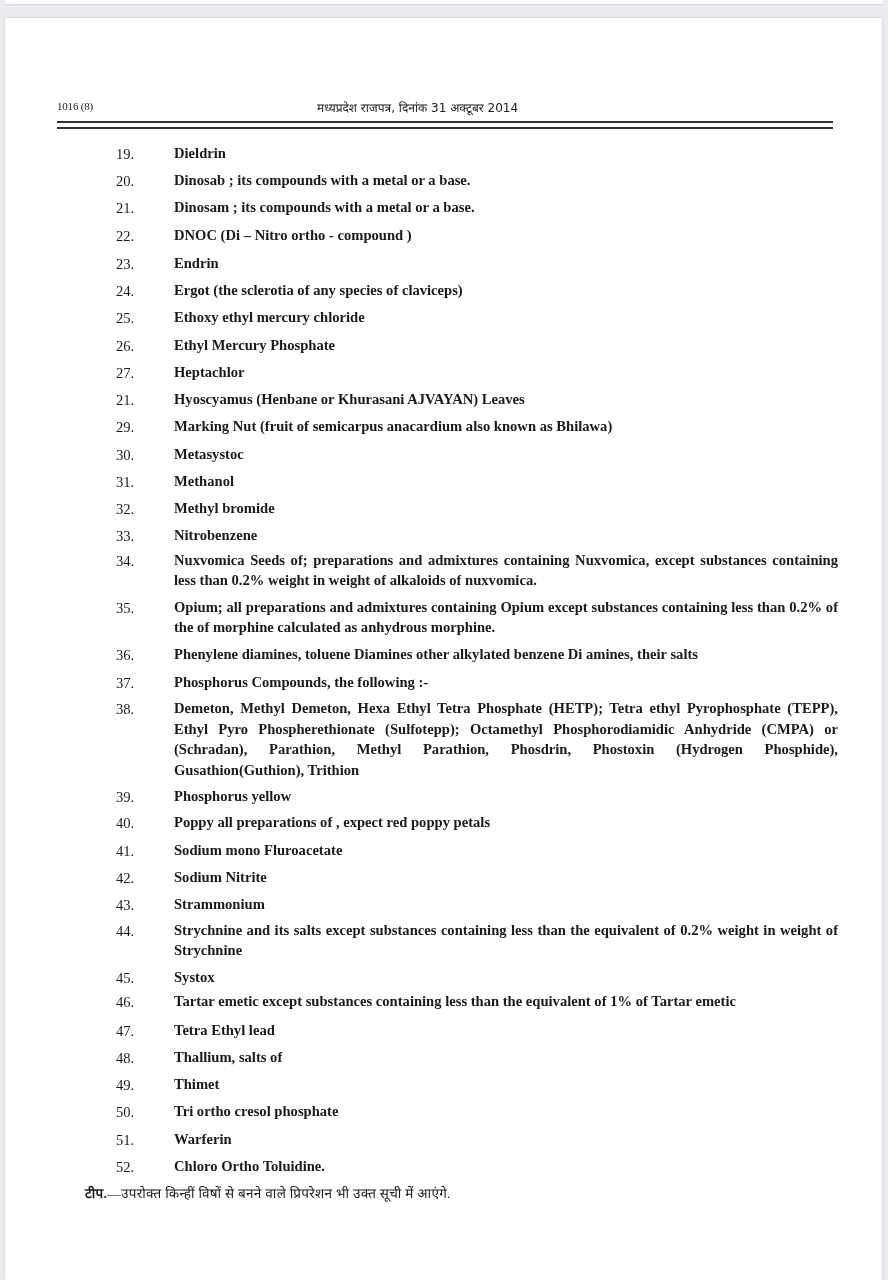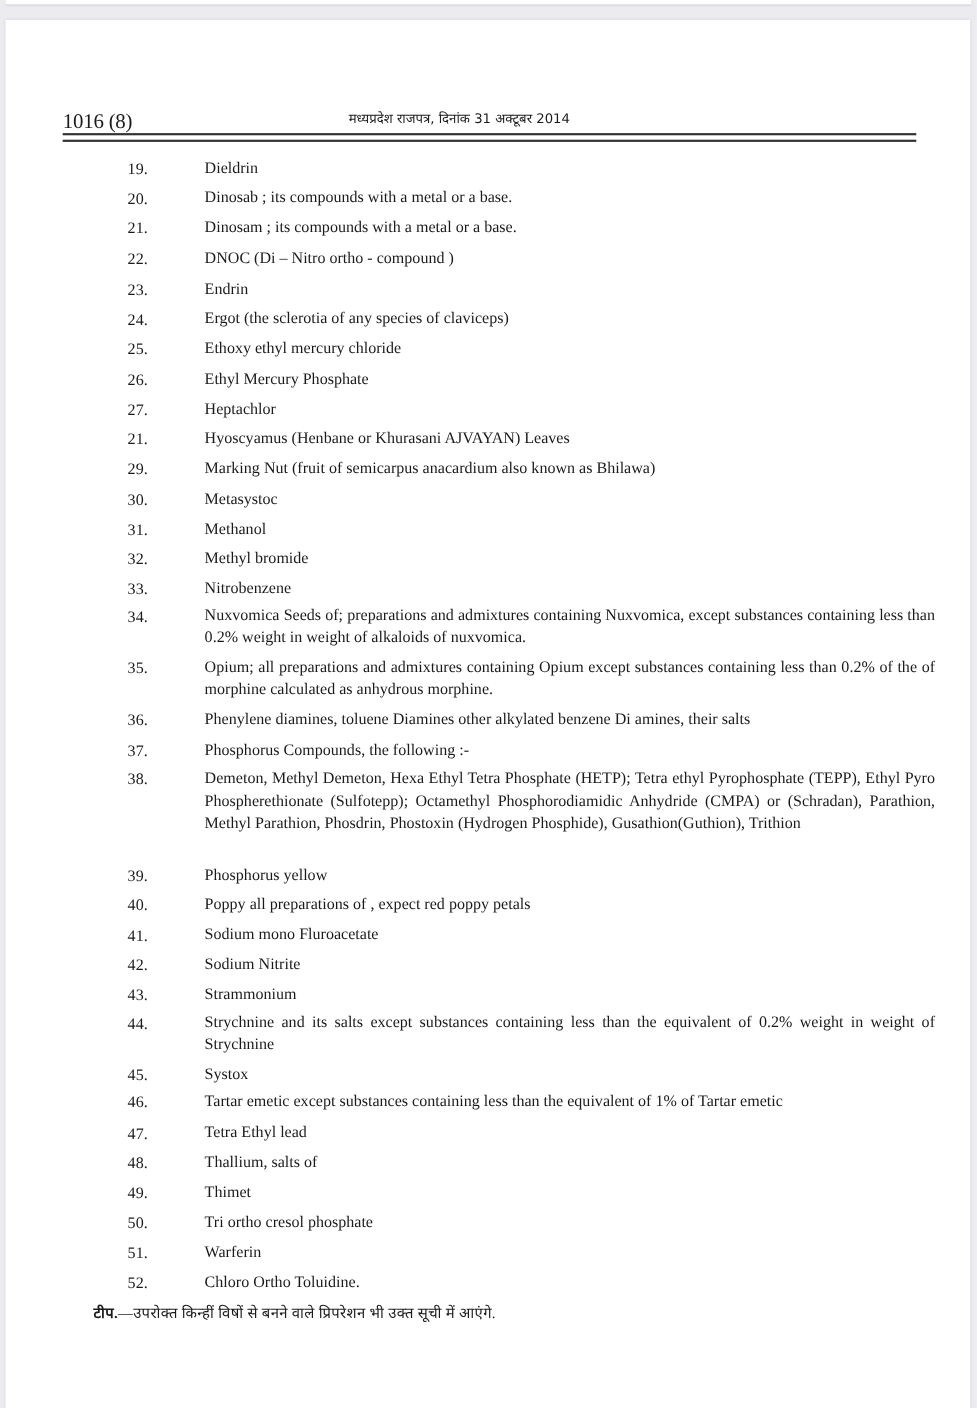--- a/index.html
+++ b/index.html
@@ -19,21 +19,21 @@
   .page {
     position: absolute; left: 5px; top: 18px; width: 877px; height: 1262px;
     background: #ffffff;
     box-shadow: 0 0 3px rgba(0,0,0,0.15);
   }
   .header {
     position: absolute; left: 57px; top: 100px; width: 776px; height: 30px;
   }
   .page-number {
     position: absolute; left: 0; top: 0;
-    font-size: 19px; letter-spacing: -0.2px;
+    font-size: 11px; letter-spacing: -0.2px;
   }
   .gazette-title {
     position: absolute; left: 260px; top: -1px;
     font-family: "DejaVu Sans", sans-serif;
     font-size: 12px;
   }
   .rule {
     position: absolute; left: 0; height: 1.5px; background: #333;
   }
   .rule.r1 { top: 21px; width: 776px; }
@@ -43,22 +43,23 @@
     position: absolute; left: 0; top: 0; width: 888px;
   }
   .item {
     position: absolute; left: 0; width: 888px;
     font-size: 14.6px; line-height: 20px;
   }
   .item .num {
     position: absolute; left: 116px; top: 1px;
   }
   .item .text {
-    position: absolute; left: 186px; top: 0; width: 664px;
+    position: absolute; left: 174px; top: 0; width: 664px;
     text-align: left;
+    font-weight: bold;
   }
   .item .text.justify { text-align: justify; text-align-last: left; }
   .footnote {
     position: absolute; left: 85px; top: 1184px;
     font-family: Liberation Serif, serif;
     font-size: 13.5px; letter-spacing: 0.3px;
   }
   .footnote b { font-weight: bold; }
 </style>
 </head>

